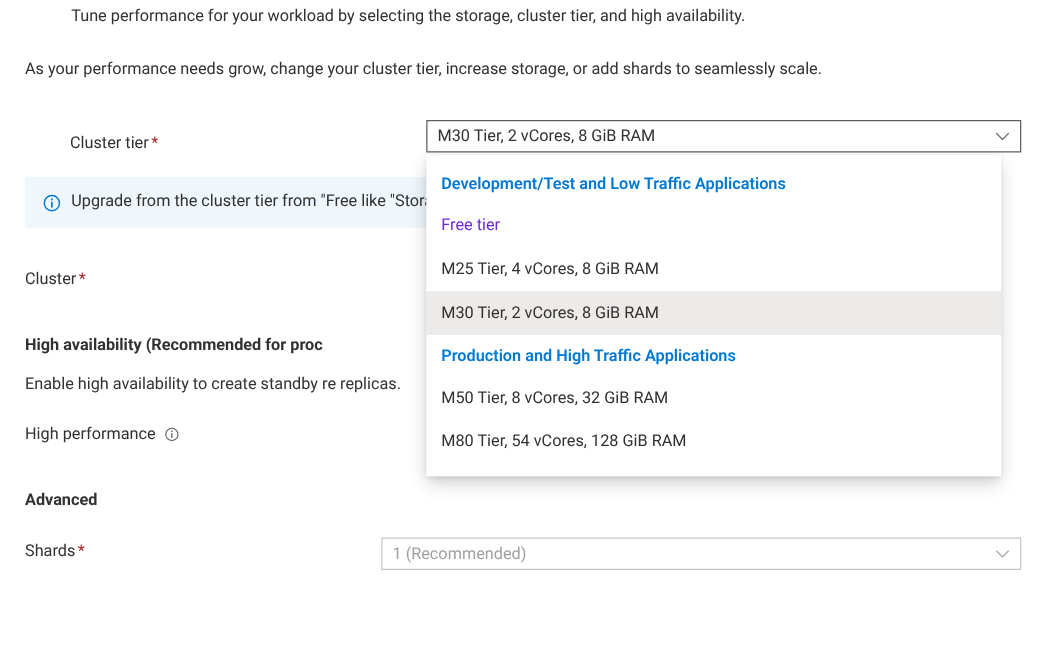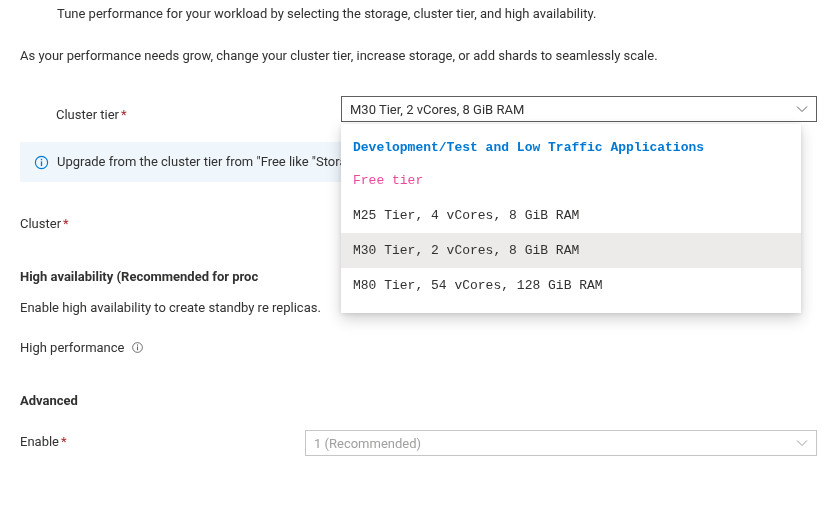--- a/index.html
+++ b/index.html
@@ -55,34 +55,33 @@
 
   .dropdown {
     position: absolute;
     top: 28px;
     left: 0;
     right: 16px;
     background: #fff;
     box-shadow: 0 6px 14px rgba(0,0,0,0.18), 0 1px 4px rgba(0,0,0,0.1);
     z-index: 50;
     padding: 6px 0 10px 0;
-    font-family: Liberation Mono, monospace;
   }
   .dd-header {
     color: #0078d4;
     font-weight: 600;
     padding: 10px 12px 8px 12px;
     font-size: 13px;
   }
   .dd-item {
     padding: 10px 12px;
     font-size: 13px;
     cursor: pointer;
   }
-  .dd-item.disabled { color: #ec4899; cursor: default; }
+  .dd-item.disabled { color: #6d28d9; cursor: default; }
   .dd-item.selected { background: #edebe9; }
 
   .infobox {
     margin-top: 20px;
     background: #eff6fc;
     border: 1px solid #eff6fc;
     padding: 10px 12px;
     display: flex;
     gap: 8px;
     width: 780px;
@@ -146,20 +145,22 @@
         <svg viewBox="0 0 12 12">
             <path d="M1 3.5 L6 8.5 L11 3.5" fill="none" stroke="#605e5c" stroke-width="1"></path>
           </svg>
       </span>
     </div>
     <div class="dropdown" id="dropdown">
         <div class="dd-header">Development/Test and Low Traffic Applications</div>
         <div class="dd-item disabled">Free tier</div>
         <div class="dd-item">M25 Tier, 4 vCores, 8 GiB RAM</div>
         <div class="dd-item selected">M30 Tier, 2 vCores, 8 GiB RAM</div>
+        <div class="dd-header">Production and High Traffic Applications</div>
+        <div class="dd-item">M50 Tier, 8 vCores, 32 GiB RAM</div>
         <div class="dd-item">M80 Tier, 54 vCores, 128 GiB RAM</div>
       </div>
   </div>
 </div>
 
 <div class="infobox">
   <span class="info-icon">
     <svg viewBox="0 0 16 16">
         <circle cx="8" cy="8" r="6.5" fill="none" stroke="#0078d4" stroke-width="1.2"></circle>
         <rect x="7.3" y="6.8" width="1.4" height="5" fill="#0078d4"></rect>
@@ -185,21 +186,21 @@
         <rect x="7.35" y="6.8" width="1.3" height="4.6" fill="#605e5c"></rect>
         <rect x="7.35" y="4.2" width="1.3" height="1.5" fill="#605e5c"></rect>
       </svg>
   </span>
 </div>
 
 <div class="section-heading">Advanced</div>
 
 <div class="shards-row">
   <div class="field-label">
-    <span>Enable</span><span class="req">*</span>
+    <span>Shards</span><span class="req">*</span>
   </div>
   <div class="select-box">
     <div class="select-input disabled">
       <span>1 (Recommended)</span>
       <span class="chev">
         <svg viewBox="0 0 12 12">
             <path d="M1 3.5 L6 8.5 L11 3.5" fill="none" stroke="#a19f9d" stroke-width="1"></path>
           </svg>
       </span>
     </div>

